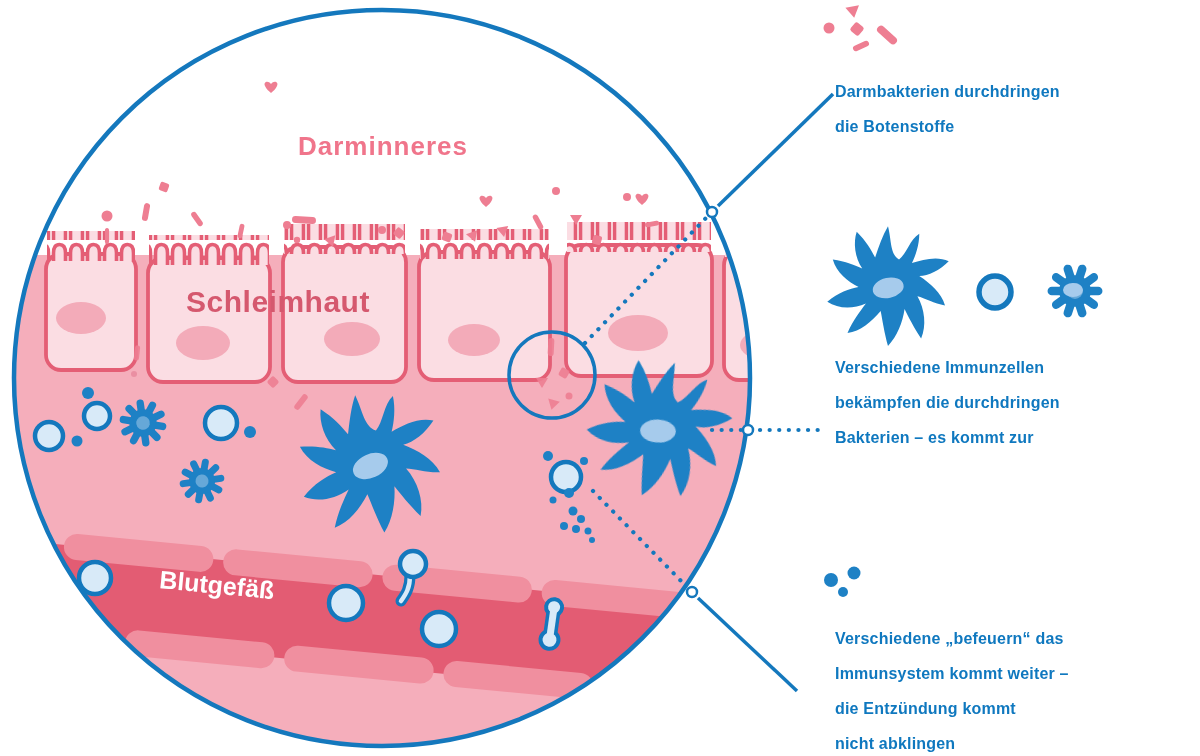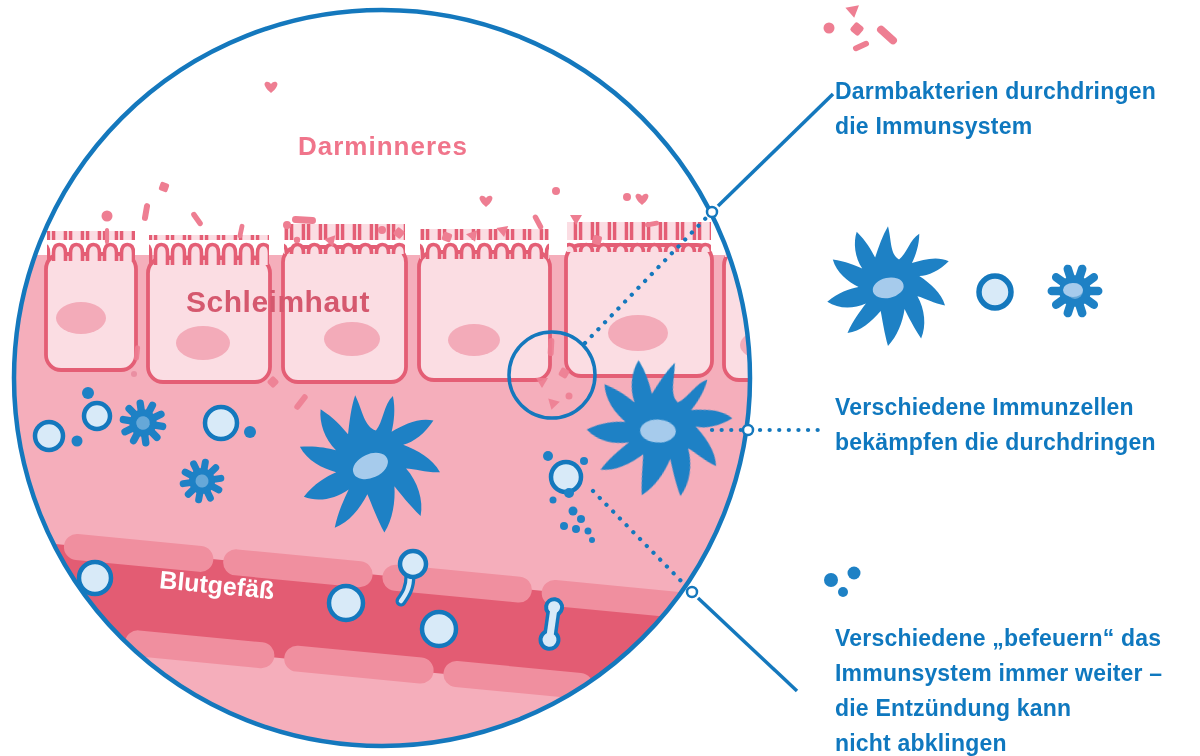--- a/index.html
+++ b/index.html
@@ -1,19 +1,19 @@
 <!DOCTYPE html>
 <html><head>
 <meta charset="utf-8">
 <style>
   html,body{margin:0;padding:0;background:#ffffff;}
   .stage{position:relative;width:1200px;height:756px;background:#fff;overflow:hidden;
          font-family:"Liberation Sans",sans-serif;}
   .stage svg{position:absolute;left:0;top:0;}
-  .note{position:absolute;color:#0f78bf;font-weight:bold;font-size:23px;line-height:35px;
+  .note{position:absolute;color:#0f78bf;font-weight:bold;font-size:16px;line-height:35px;
         letter-spacing:.2px;}
   .note div{white-space:nowrap;}
   .svg-label{font-family:"Liberation Sans",sans-serif;font-weight:bold;}
 </style>
 </head>
 <body>
 
 <div class="stage">
 
 <svg width="1200" height="756" viewBox="0 0 1200 756">
@@ -237,28 +237,29 @@
 
   <g fill="#1e81c5">
     <circle cx="831" cy="580" r="7"></circle>
     <circle cx="854" cy="573" r="6.5"></circle>
     <circle cx="843" cy="592" r="5"></circle>
   </g>
 </svg>
 
   <div class="note" style="left:835px;top:74px;">
     <div>Darmbakterien durchdringen</div>
-    <div>die Immunsystem</div>
+    <div>die Botenstoffe</div>
   </div>
 
-  <div class="note" style="left:835px;top:350px;margin-top:40px;">
+  <div class="note" style="left:835px;top:350px;">
     <div>Verschiedene Immunzellen</div>
     <div>bekämpfen die durchdringen</div>
+    <div>Bakterien – es kommt zur</div>
   </div>
 
   <div class="note" style="left:835px;top:621px;">
     <div>Verschiedene „befeuern“ das</div>
-    <div>Immunsystem immer weiter –</div>
-    <div>die Entzündung kann</div>
+    <div>Immunsystem kommt weiter –</div>
+    <div>die Entzündung kommt</div>
     <div>nicht abklingen</div>
   </div>
 
 </div>
 
 </body></html>

